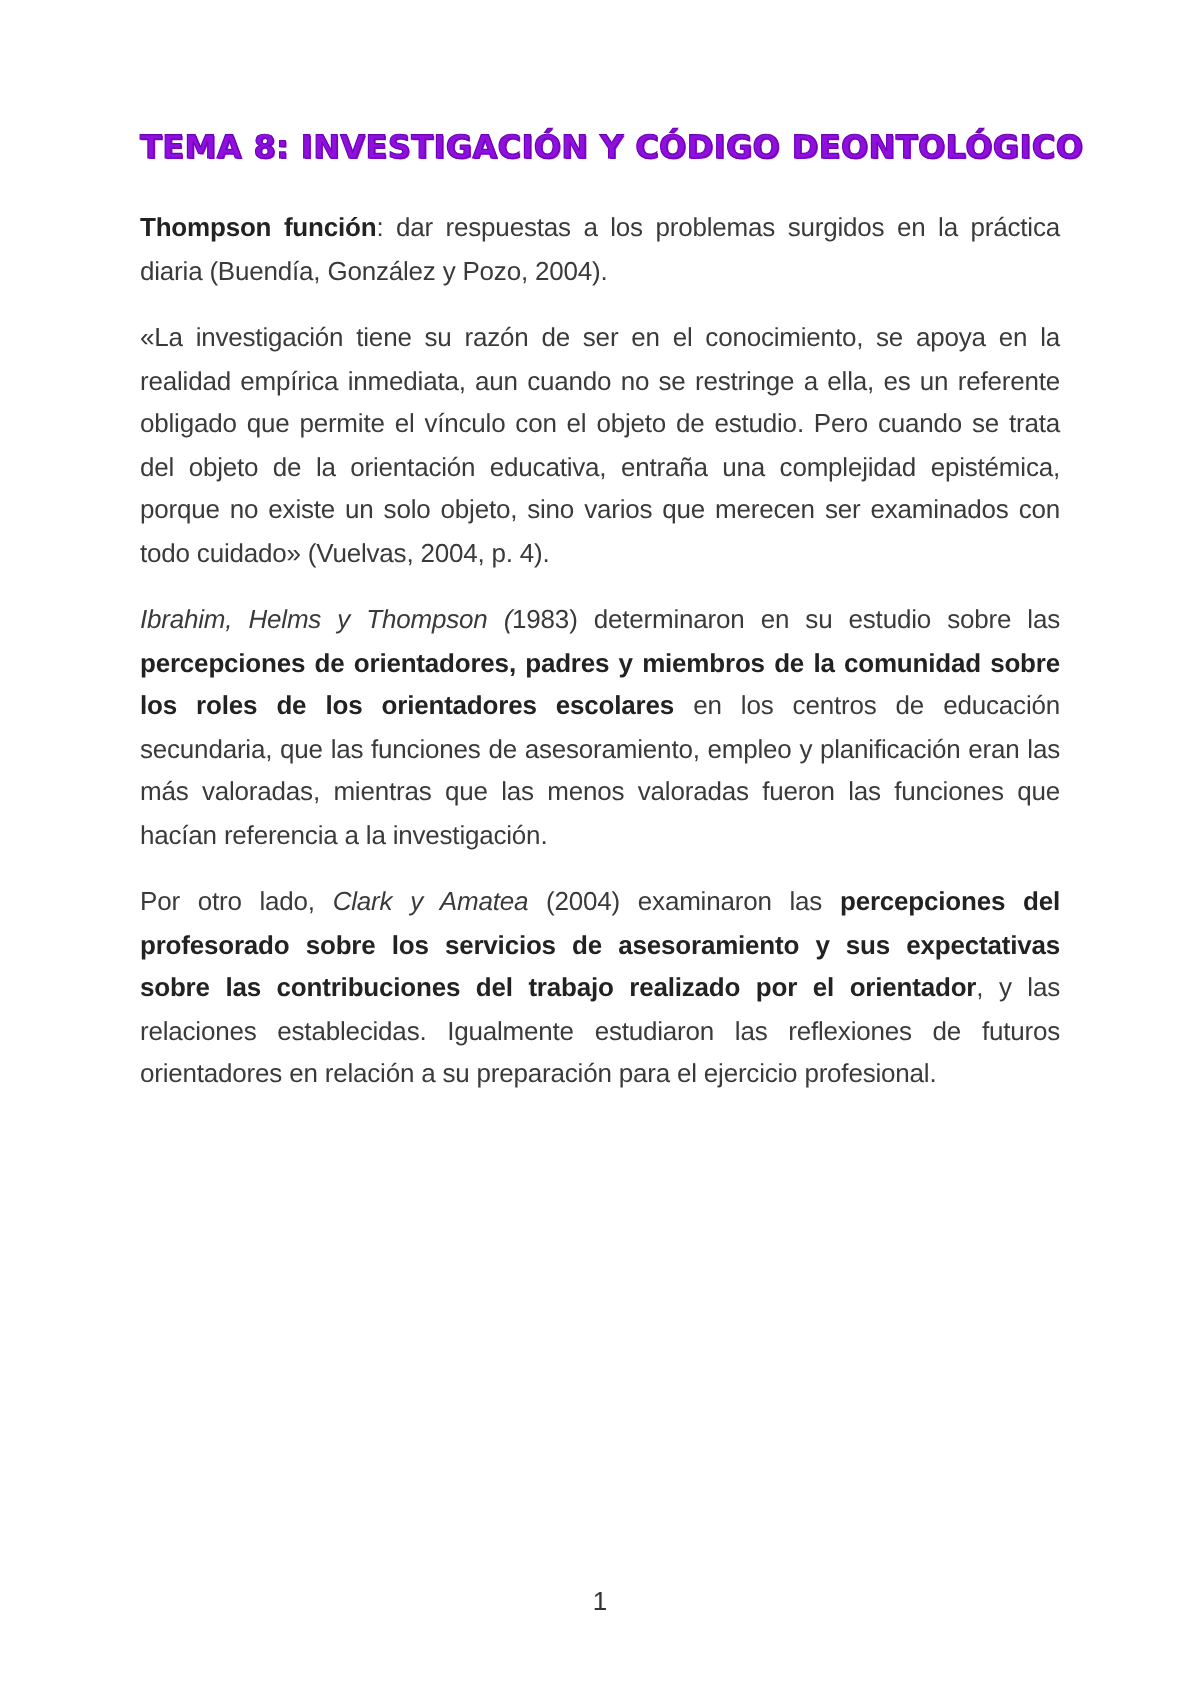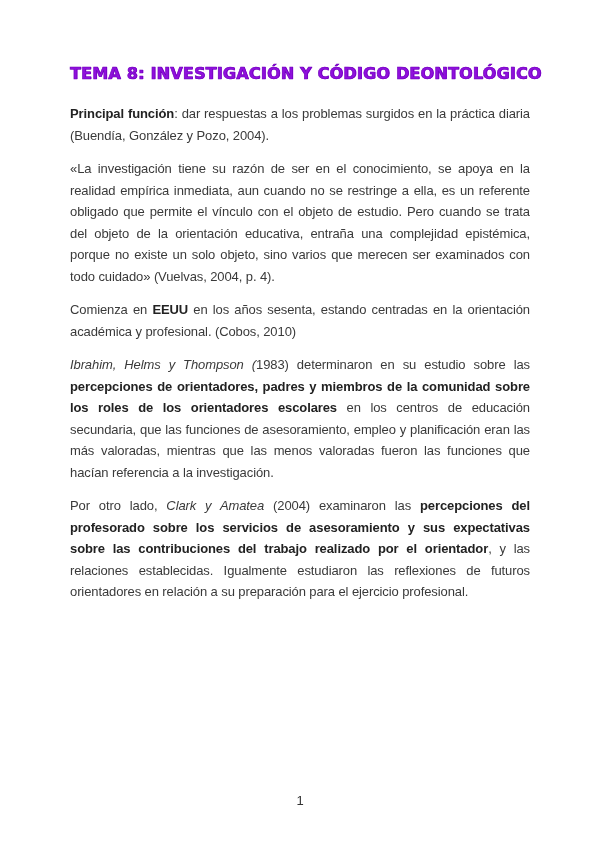--- a/index.html
+++ b/index.html
@@ -76,27 +76,26 @@
 </style>
 </head>
 <body>
 
 <div class="page">
   <div class="content">
 
     <div class="doc-title">TEMA 8: INVESTIGACIÓN Y CÓDIGO DEONTOLÓGICO</div>
 
 
-    <p class="body-par"><b>Principal función</b><span>: dar respuestas a los problemas surgidos en la práctica diaria (Buendía, González y Pozo, 2004).</span></p>
+    <p class="body-par"><b>Thompson función</b><span>: dar respuestas a los problemas surgidos en la práctica diaria (Buendía, González y Pozo, 2004).</span></p>
 
 
     <p class="body-par"><span>«La investigación tiene su razón de ser en el conocimiento, se apoya en la realidad empírica inmediata, aun cuando no se restringe a ella, es un referente obligado que permite el vínculo con el objeto de estudio. Pero cuando se trata del objeto de la orientación educativa, entraña una complejidad epistémica, porque no existe un solo objeto, sino varios que merecen ser examinados con todo cuidado» (Vuelvas, 2004, p. 4).</span></p>
 
 
-    <p class="body-par"><span>Comienza en </span><b>EEUU</b><span> en los años sesenta, estando centradas en la orientación académica y profesional. (Cobos, 2010)</span></p>
 
     <p class="body-par"><i>Ibrahim, Helms y Thompson (</i><span>1983) determinaron en su estudio sobre las </span><b>percepciones de orientadores, padres y miembros de la comunidad sobre los roles de los orientadores escolares</b><span> en los centros de educación secundaria, que las funciones de asesoramiento, empleo y planificación eran las más valoradas, mientras que las menos valoradas fueron las funciones que hacían referencia a la investigación.</span></p>
 
     <p class="body-par"><span>Por otro lado, </span><i>Clark y Amatea</i><span> (2004) examinaron las </span><b>percepciones del profesorado sobre los servicios de asesoramiento y sus expectativas sobre las contribuciones del trabajo realizado por el orientador</b><span>, y las relaciones establecidas. Igualmente estudiaron las reflexiones de futuros orientadores en relación a su preparación para el ejercicio profesional.</span></p>
 
   </div>
 
   <div class="page-number">1</div>
 </div>
 

